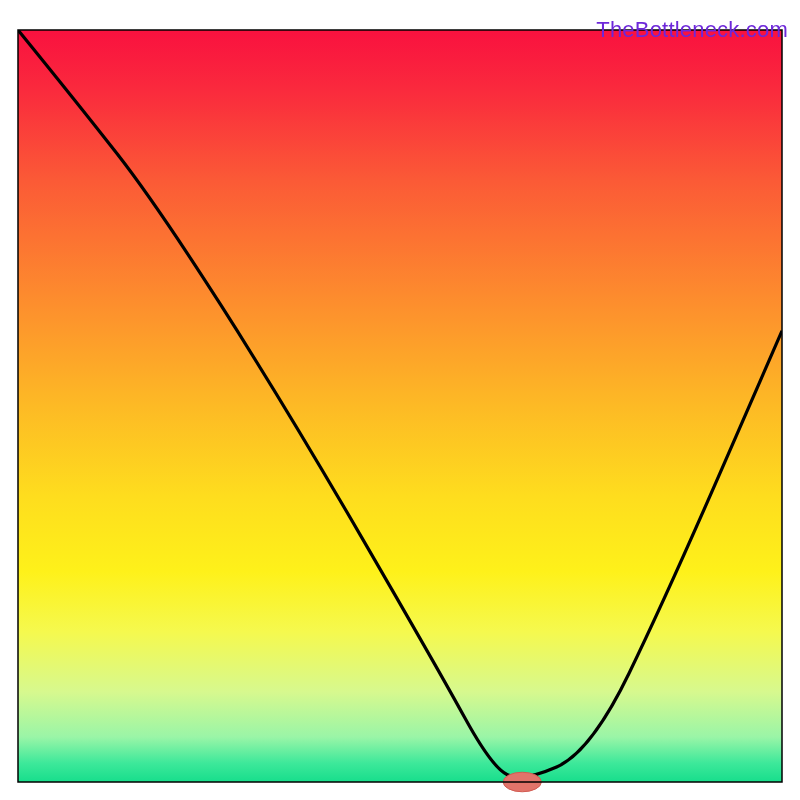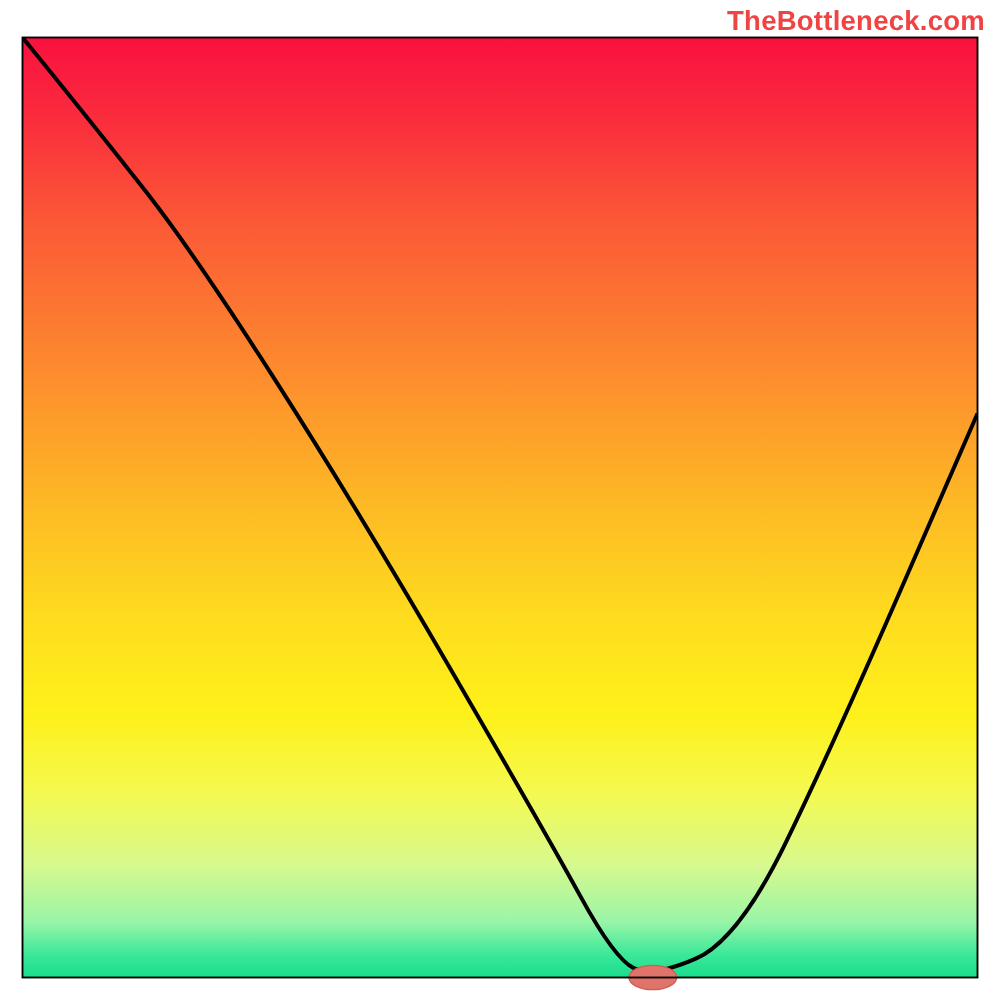--- a/index.html
+++ b/index.html
@@ -11,25 +11,25 @@
     font-family: Arial, Helvetica, sans-serif;
     overflow: hidden;
   }
   .wrap {
     position: relative;
     width: 800px;
     height: 800px;
   }
   .attribution {
     position: absolute;
-    top: 4px;
+    top: 17px;
     right: 12px;
     font-size: 22px;
-    font-weight: 700;
-    color: #ef4444;
+    font-weight: 400;
+    color: #6d28d9;
     letter-spacing: 0.2px;
   }
   svg {
     display: block;
   }
 </style>
 </head>
 <body>
 
 <div class="wrap">

